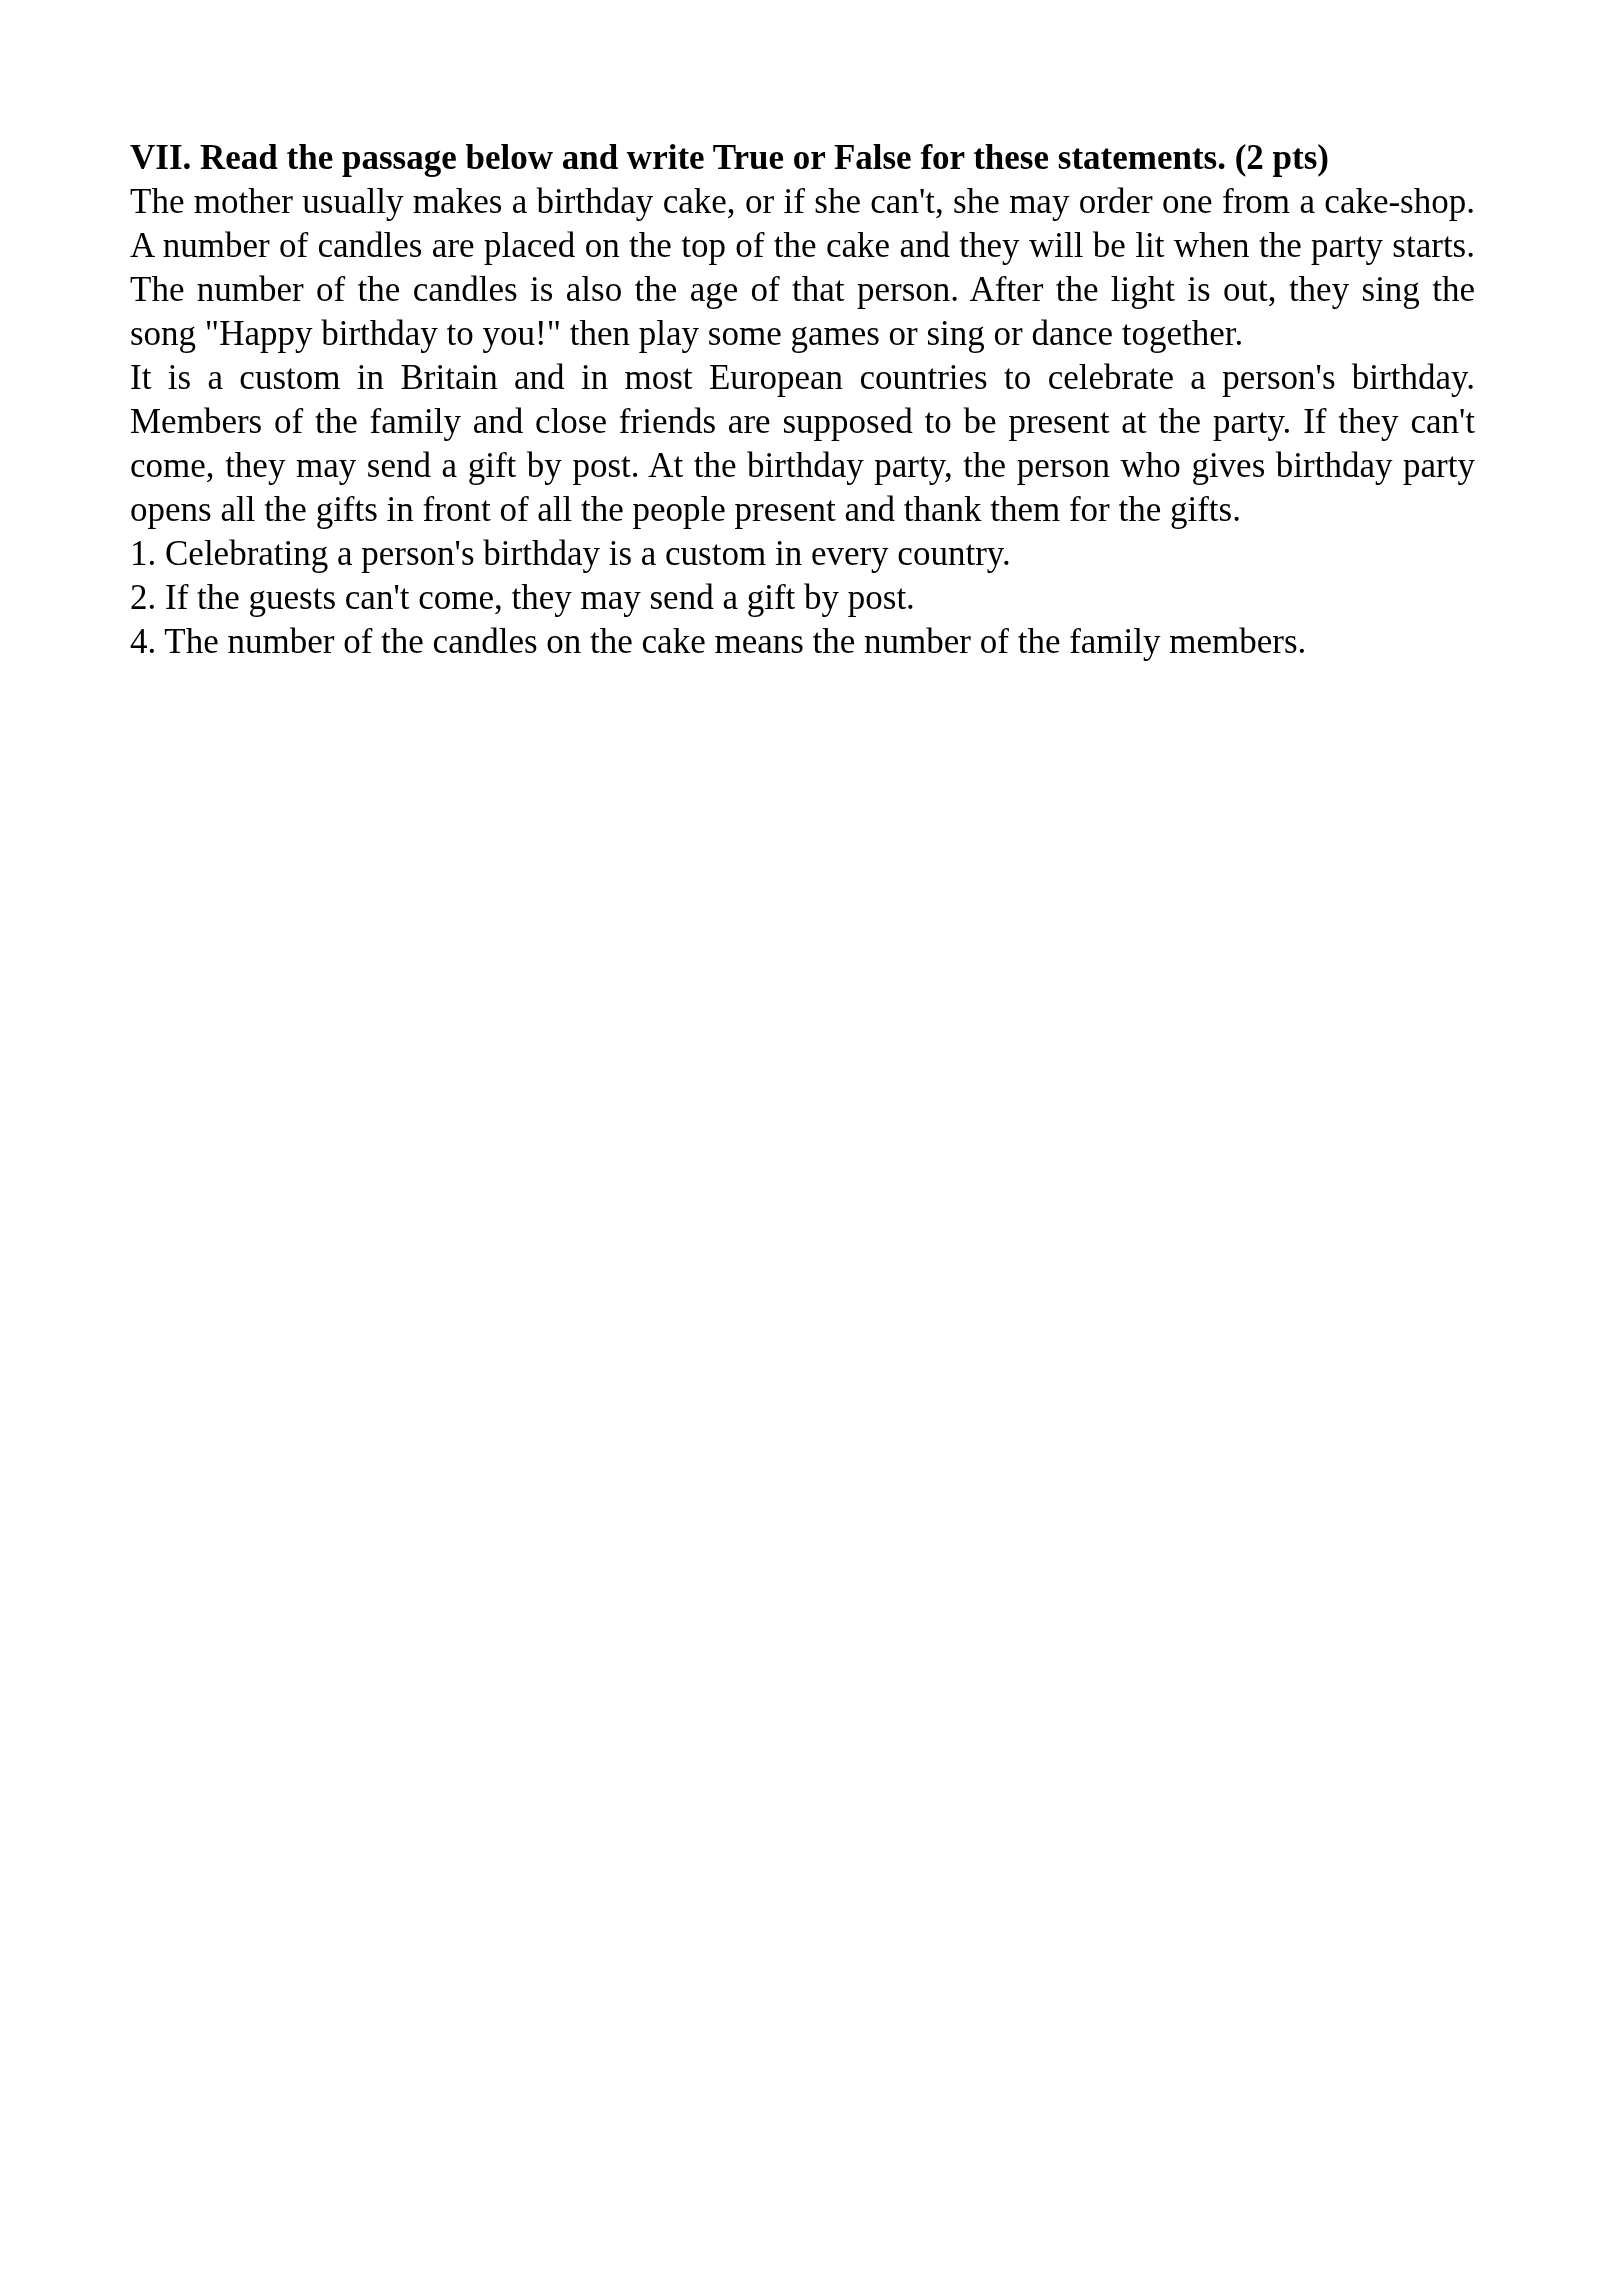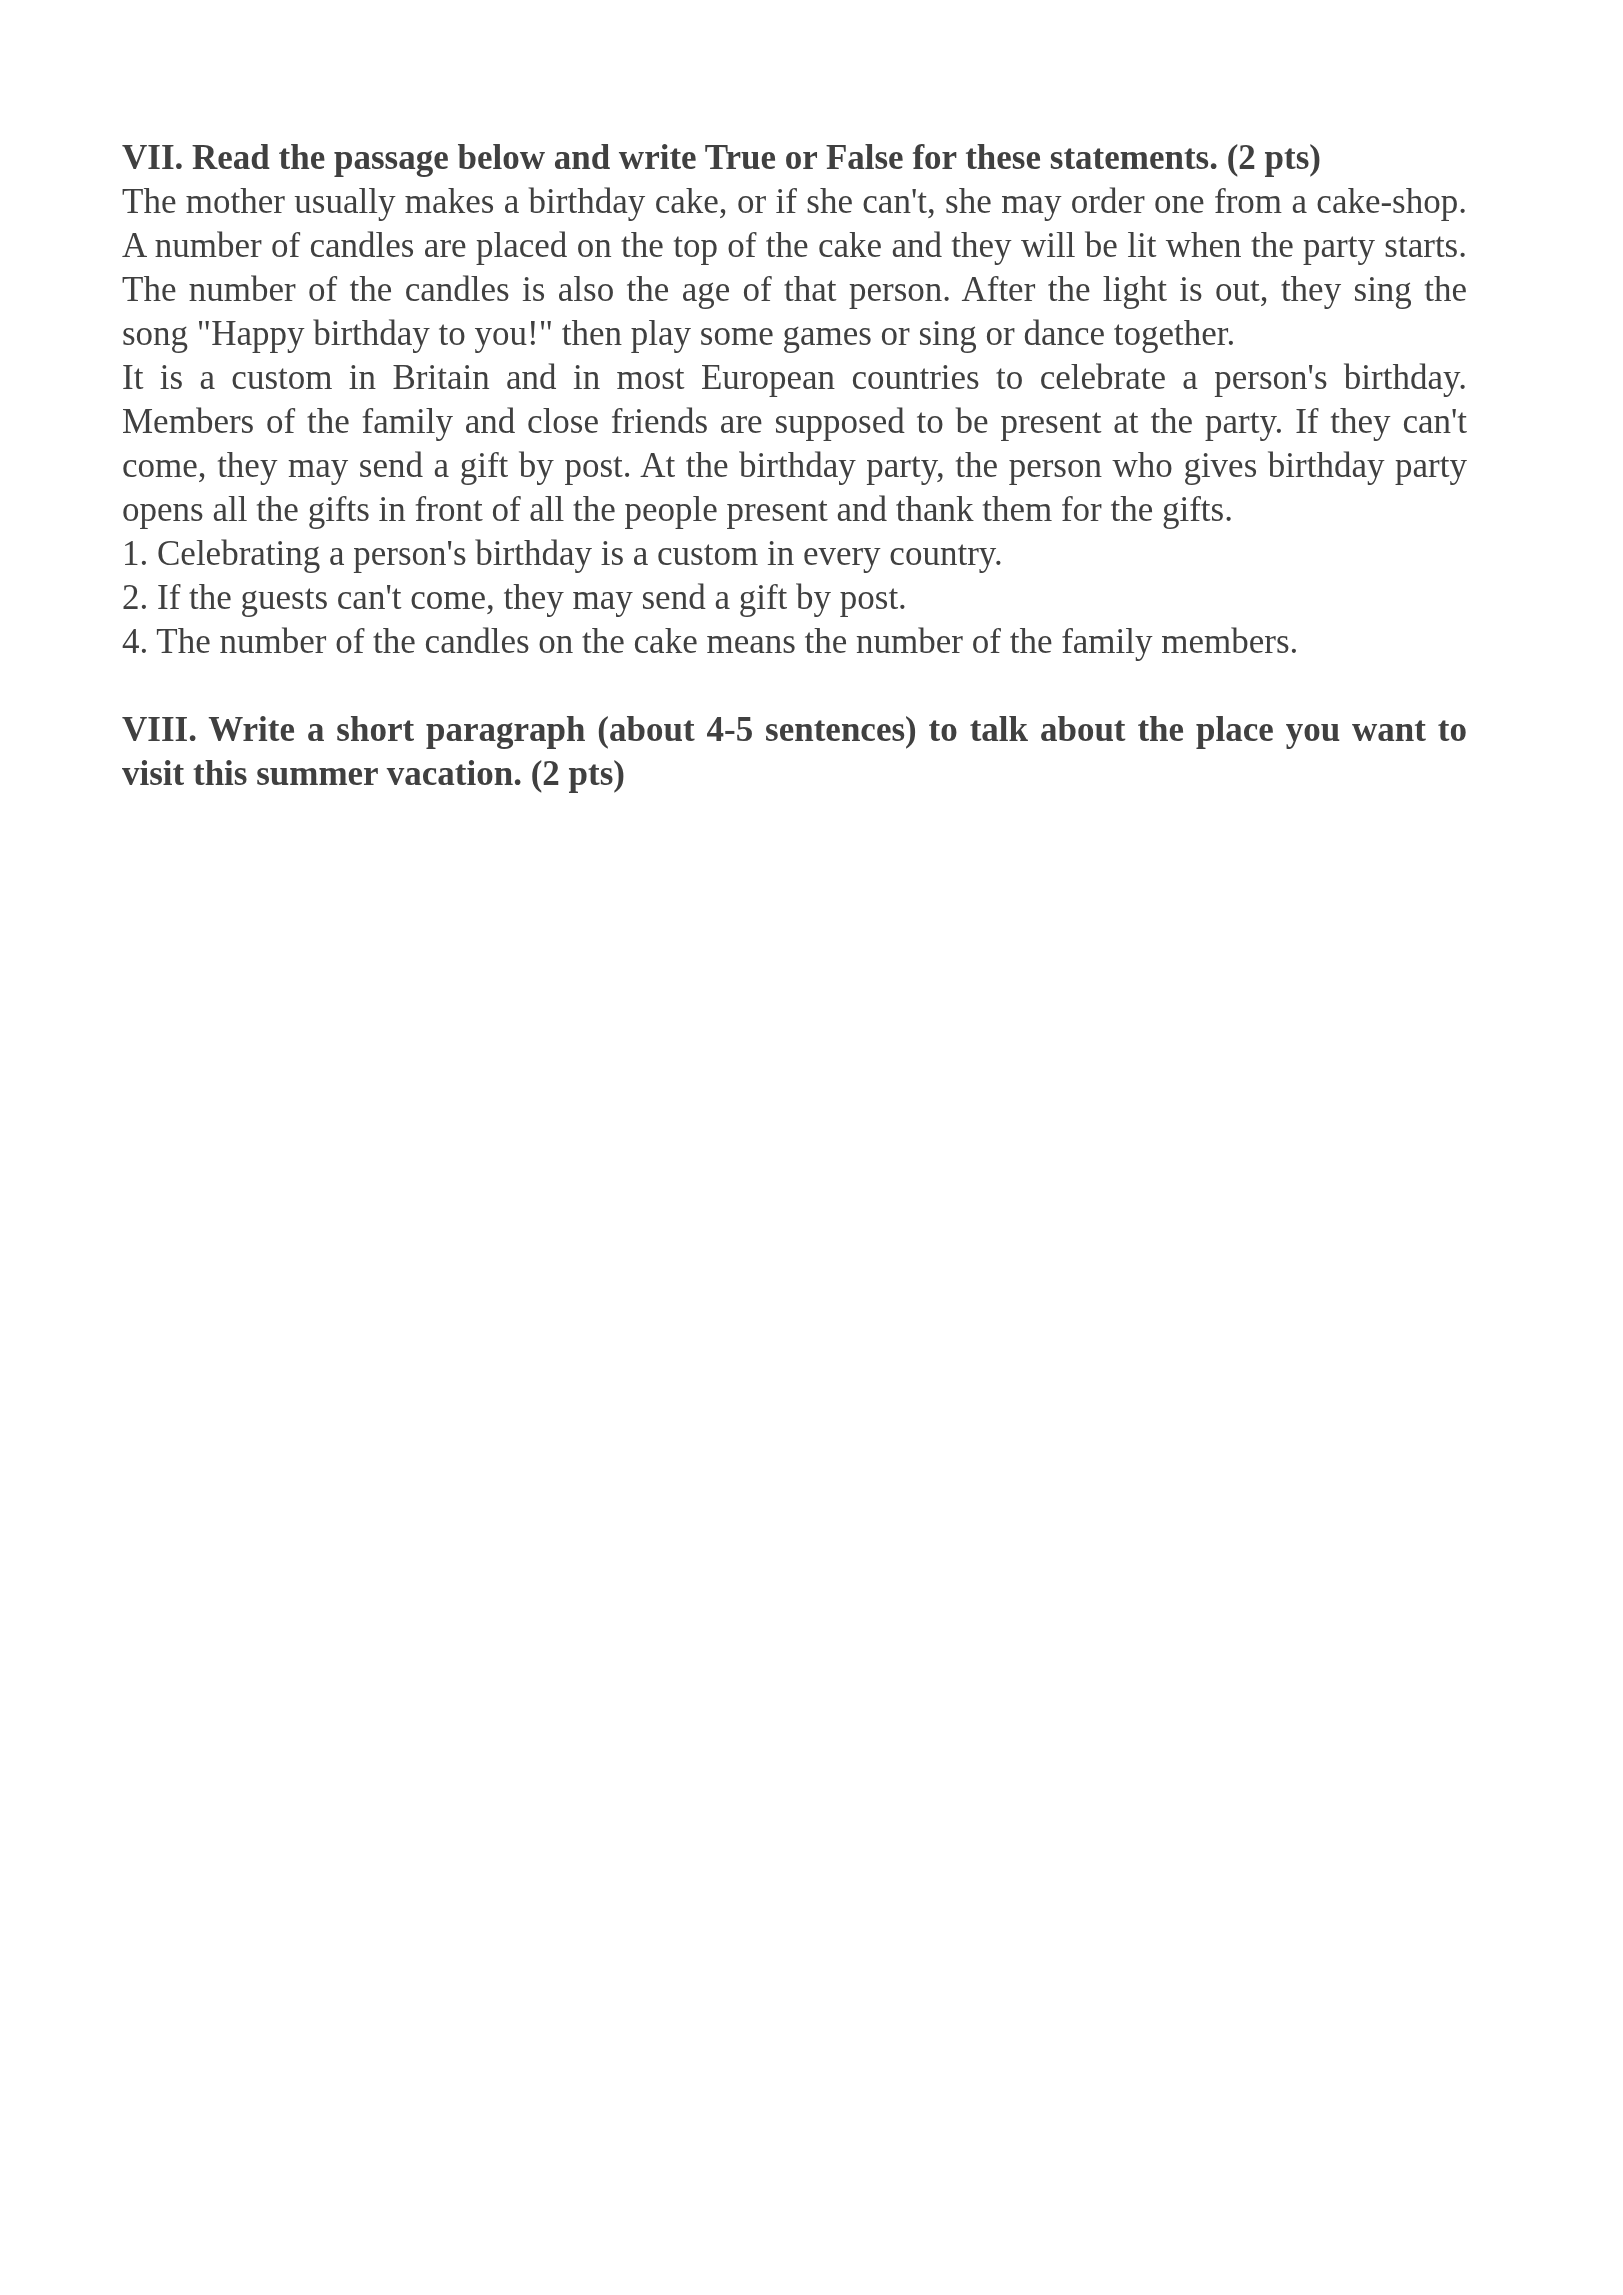--- a/index.html
+++ b/index.html
@@ -11,23 +11,23 @@
     position: relative;
     width: 1623px;
     height: 2295px;
     background: #ffffff;
     overflow: hidden;
     box-sizing: border-box;
   }
   .content {
     position: absolute;
     top: 136px;
-    left: 122px;
+    left: 130px;
     width: 1345px;
-    color: #404040;
+    color: #000000;
     font-family: "Liberation Serif", "DejaVu Serif", serif;
     font-size: 35px;
     line-height: 44px;
   }
   .content p {
     margin: 0;
     padding: 0;
   }
   .justified {
     text-align: justify;
@@ -55,17 +55,16 @@
     <p class="justified">It is a custom in Britain and in most European countries to celebrate a person's birthday. Members of the family and close friends are supposed to be present at the party. If they can't come, they may send a gift by post. At the birthday party, the person who gives birthday party opens all the gifts in front of all the people present and thank them for the gifts.</p>
 
 
     <p class="plain">1. Celebrating a person's birthday is a custom in every country.</p>
 
     <p class="plain">2. If the guests can't come, they may send a gift by post.</p>
 
 
     <p class="plain">4. The number of the candles on the cake means the number of the family members.</p>
 
-    <p class="bold justified section-gap">VIII. Write a short paragraph (about 4-5 sentences) to talk about the place you want to visit this summer vacation. (2 pts)</p>
 
   </div>
 </div>
 
 
 </body></html>

